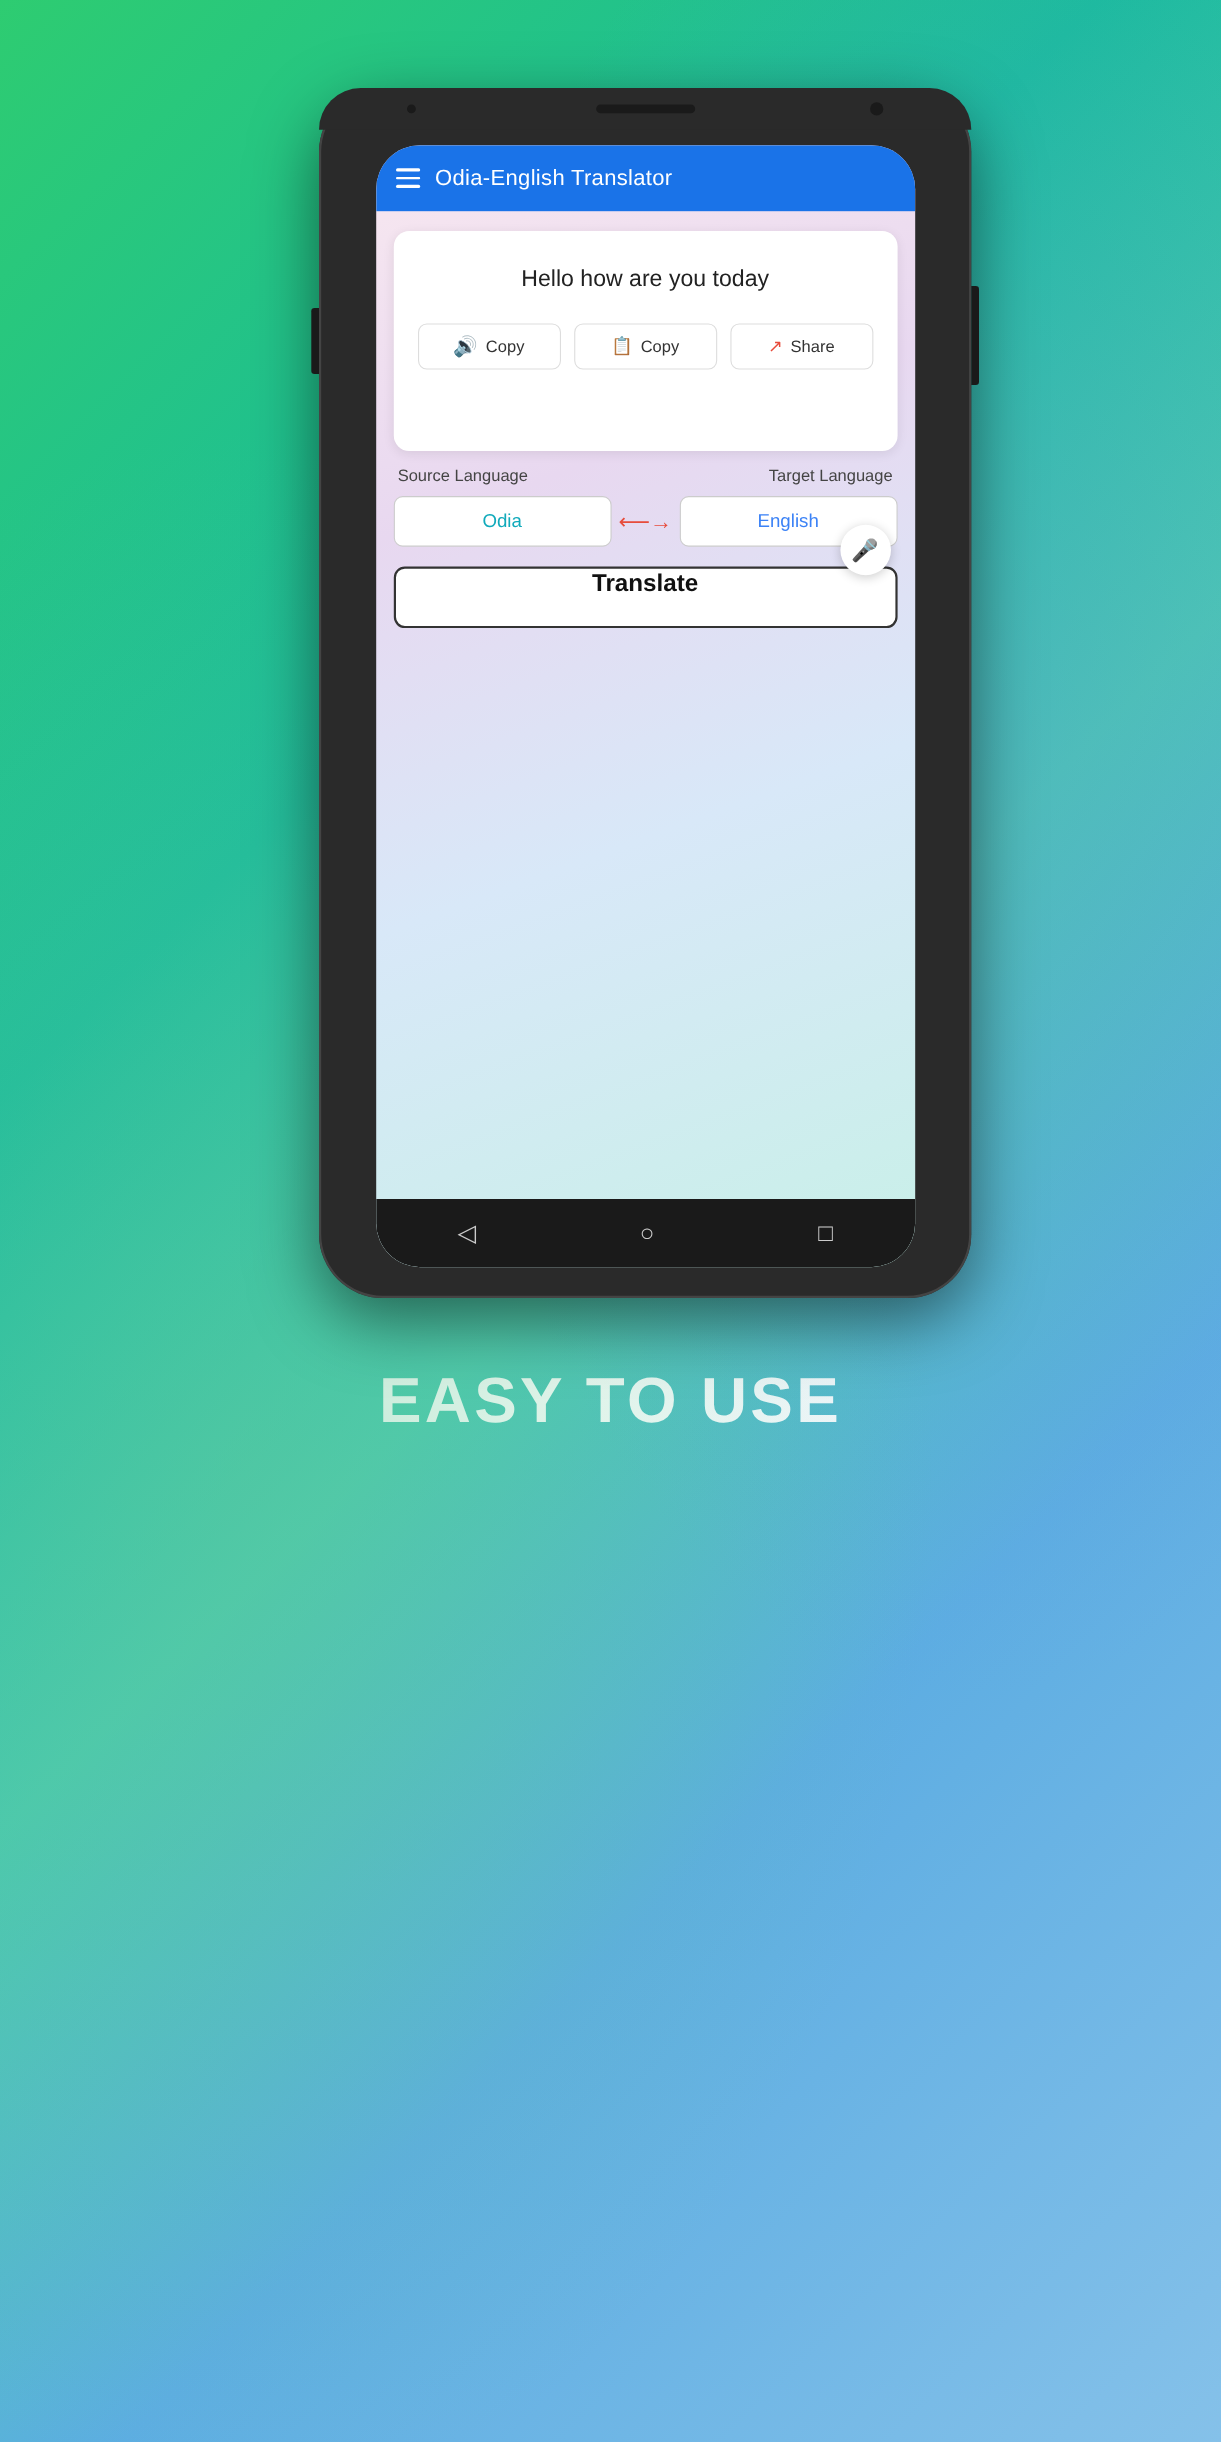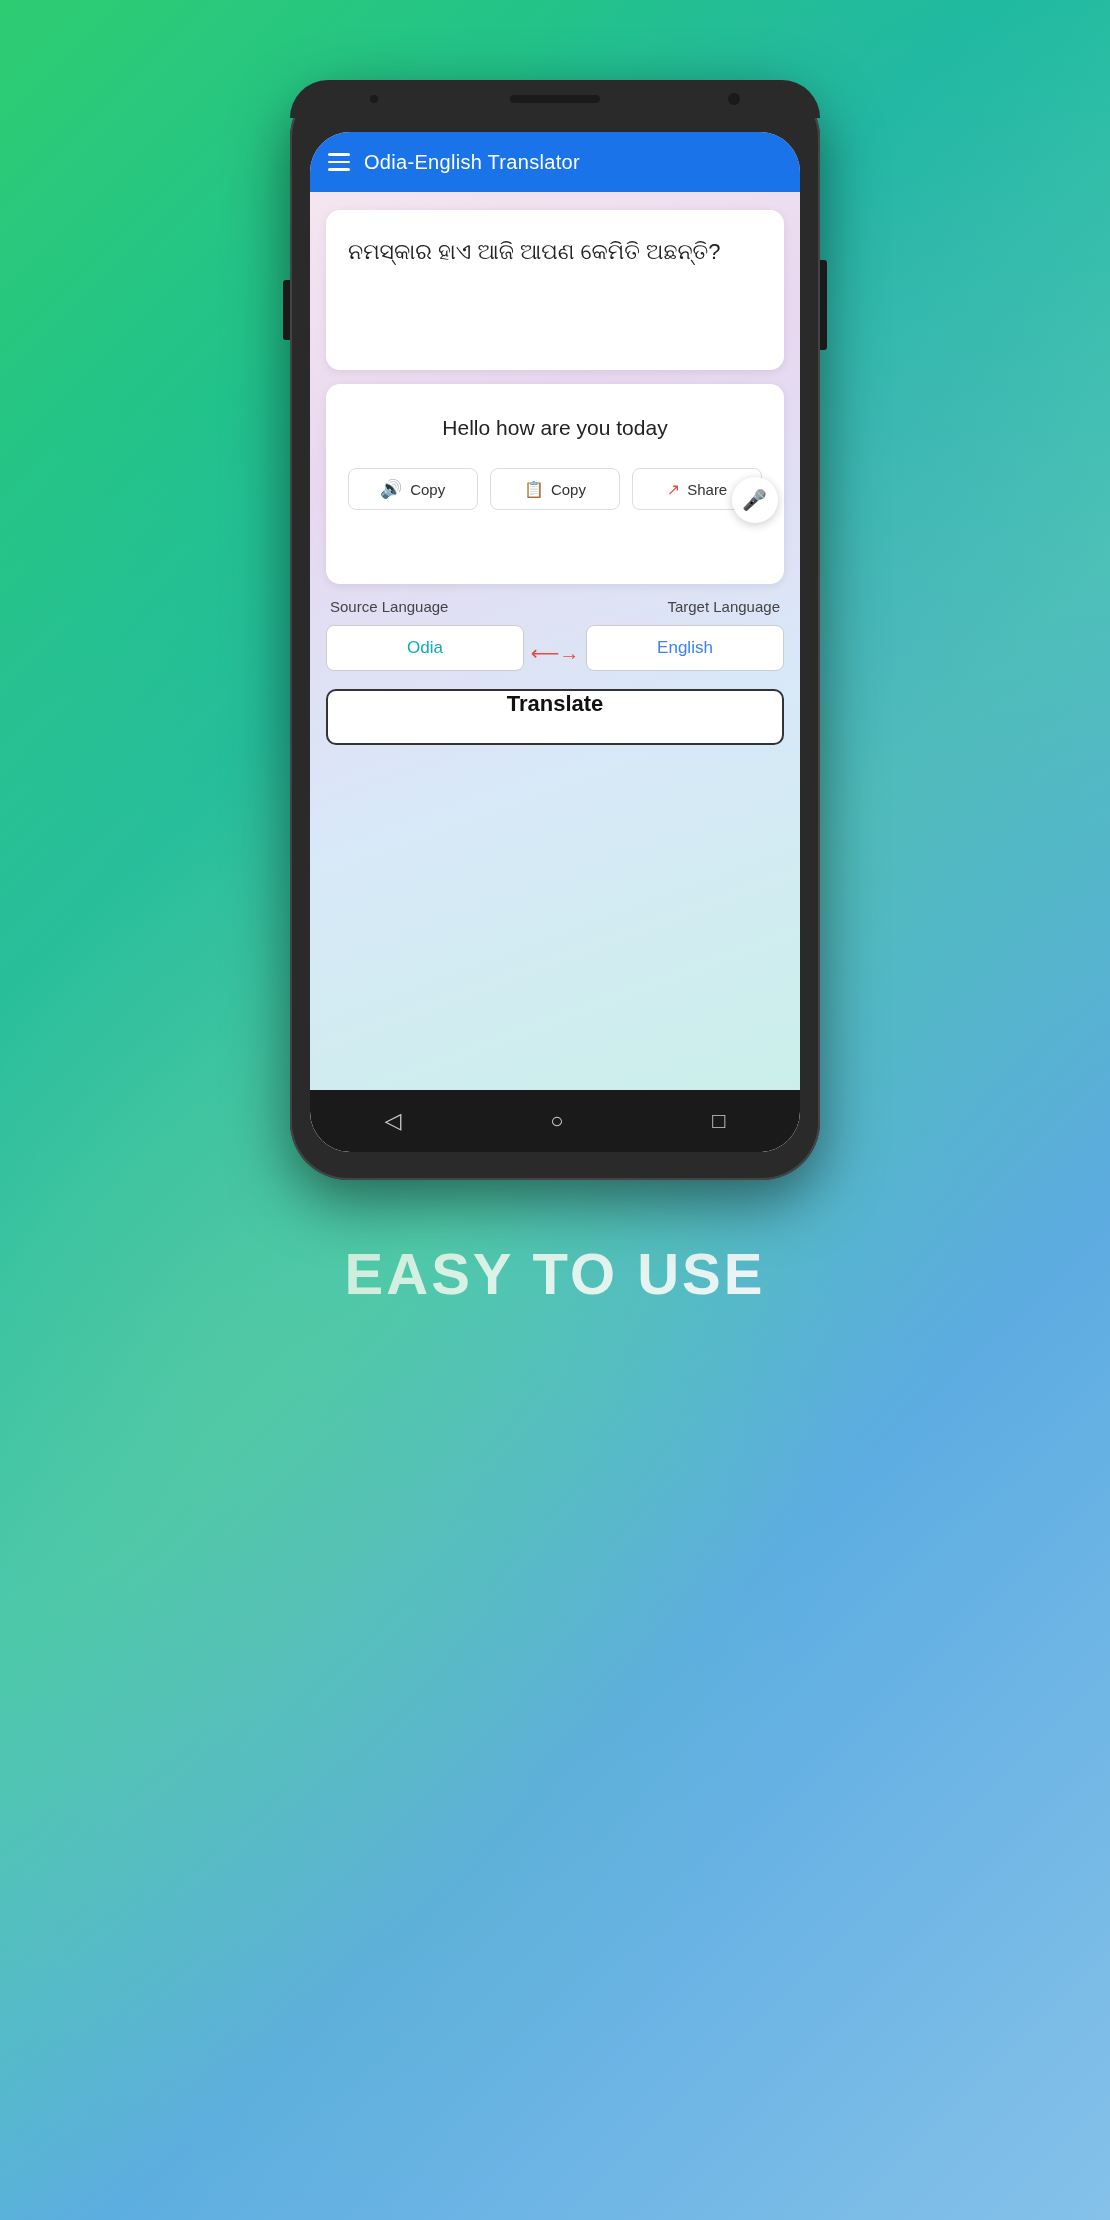--- a/index.html
+++ b/index.html
@@ -29,21 +29,21 @@
     }
 
     .phone-wrapper {
       margin-top: 80px;
       position: relative;
       width: 530px;
       height: 1100px;
     }
 
     .phone-outer {
-      width: 530px;
+      width: 593px;
       height: 1100px;
       background: #2a2a2a;
       border-radius: 58px;
       position: relative;
       box-shadow: 0 20px 60px rgba(0,0,0,0.5), inset 0 0 0 2px #444;
       display: flex;
       flex-direction: column;
       align-items: center;
     }
 
@@ -249,21 +249,21 @@
     }
 
     .lang-label {
       font-size: 15px;
       color: #444;
       font-weight: 500;
     }
 
     .lang-selectors {
       display: flex;
-      align-items: flex-end;
+      align-items: center;
       gap: 8px;
     }
 
     .lang-btn {
       flex: 1;
       height: 46px;
       border: 1.5px solid #ccc;
       border-radius: 8px;
       background: #fff;
       display: flex;
@@ -367,23 +367,20 @@
         <div class="hamburger-icon">
           <span></span>
             <span></span>
             <span></span>
         </div>
         <div class="app-title">Odia-English Translator</div>
       </div>
 
       <div class="app-content">
 
-        <div class="input-card">
-          <div class="odia-text">ନମସ୍କାର ହାଏ ଆଜି ଆପଣ କେମିତି ଅଛନ୍ତି?</div>
-        </div>
 
         <div class="mic-button">
           <span class="icon-mic">🎤</span>
         </div>
 
         <div class="output-card">
           <div class="translated-text">Hello how are you today</div>
 
           <div class="action-buttons">
             <button class="action-btn">

